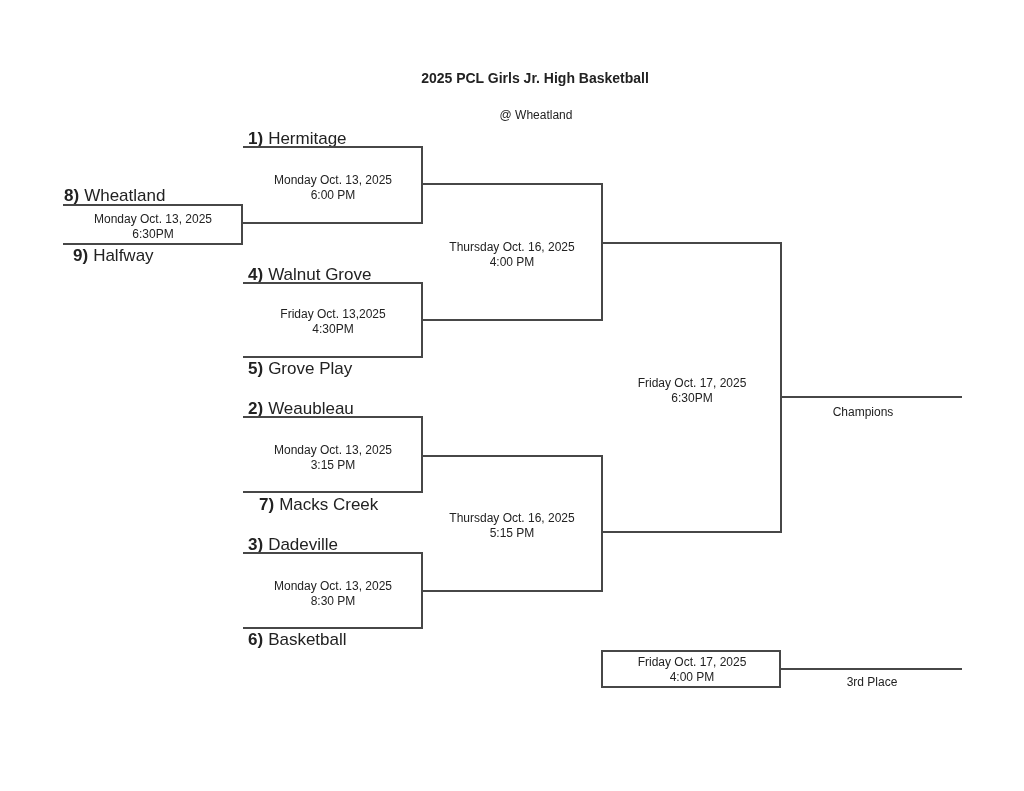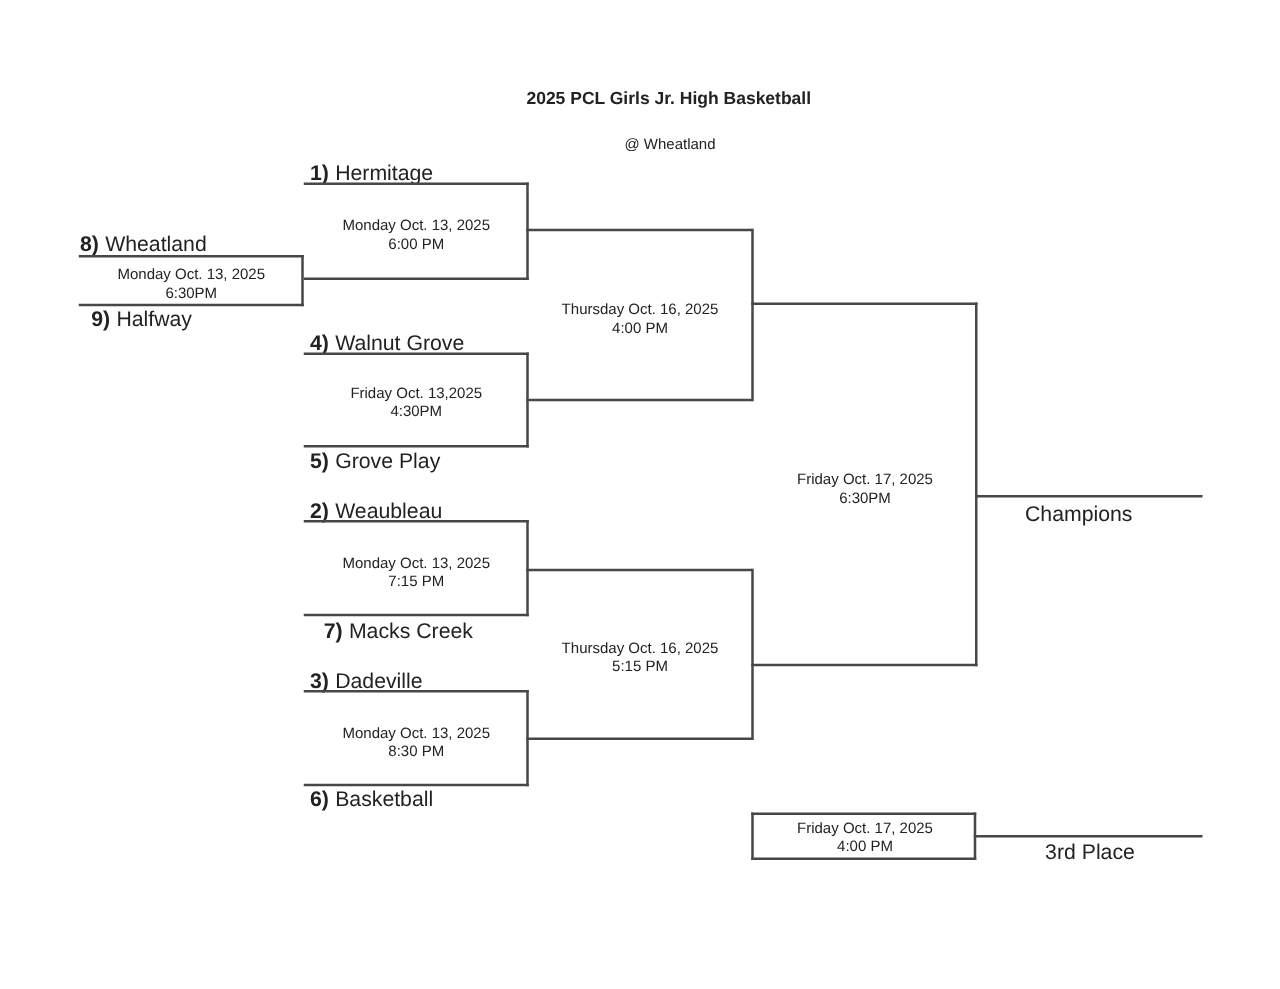--- a/index.html
+++ b/index.html
@@ -31,21 +31,21 @@
   .team{
     position:absolute;font-size:17px;line-height:14px;white-space:nowrap;
   }
   .team .seed{font-weight:bold;margin-right:5px;}
   .sched{
     position:absolute;transform:translateX(-50%);
     text-align:center;font-size:12px;line-height:15px;white-space:nowrap;
   }
   .plain{
     position:absolute;transform:translateX(-50%);
-    font-size:17px;line-height:14px;white-space:nowrap;
+    font-size:12px;line-height:14px;white-space:nowrap;
   }
 </style>
 </head>
 <body>
 
 <div id="page">
 
   <div class="title" style="left:535px;top:70px">
     <div>2025 PCL Girls Jr. High Basketball</div>
   </div>
@@ -97,21 +97,21 @@
     <div>4:00 PM</div>
   </div>
   <div class="ln v" style="left:601px;top:183px;height:138px"></div>
   <div class="ln h" style="left:601px;top:242px;width:181px"></div>
 
   <div class="team" style="left:248px;top:402px">
     <span class="seed">2)</span><span>Weaubleau</span>
   </div>
   <div class="sched" style="left:333px;top:443px">
     <div>Monday Oct. 13, 2025</div>
-    <div>7:15 PM</div>
+    <div>3:15 PM</div>
   </div>
   <div class="team" style="left:259px;top:498px">
     <span class="seed">7)</span><span>Macks Creek</span>
   </div>
   <div class="ln h" style="left:243px;top:416px;width:180px"></div>
   <div class="ln h" style="left:243px;top:491px;width:180px"></div>
   <div class="ln v" style="left:421px;top:416px;height:77px"></div>
   <div class="ln h" style="left:421px;top:455px;width:181px"></div>
 
   <div class="team" style="left:248px;top:538px">

